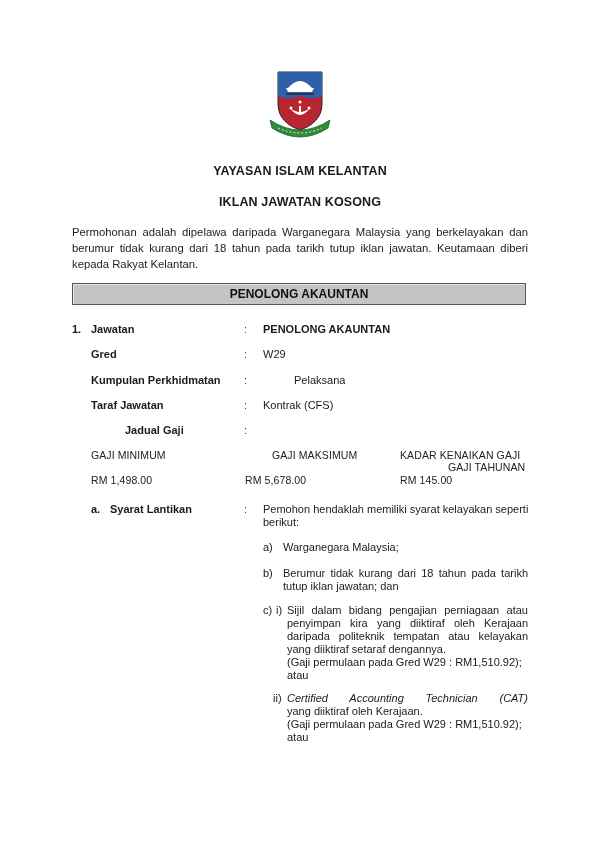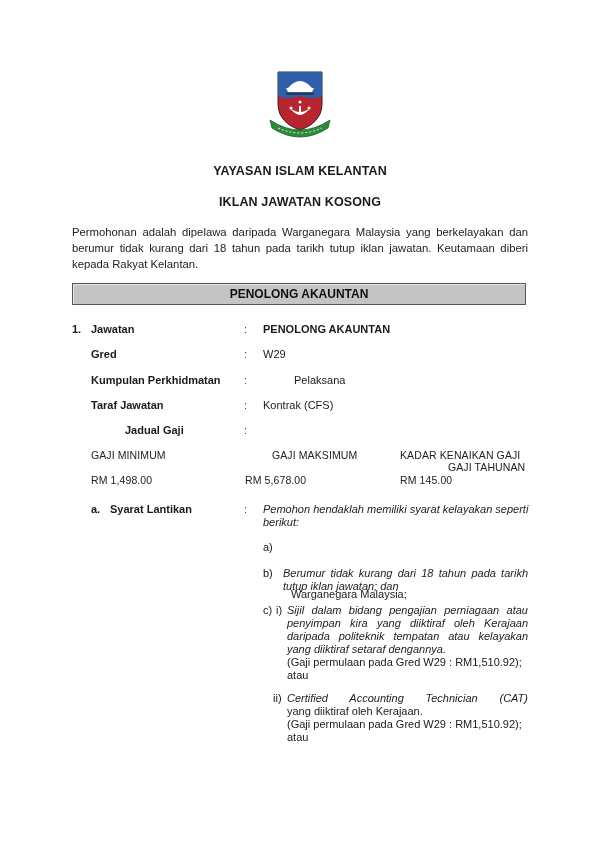--- a/index.html
+++ b/index.html
@@ -13,21 +13,21 @@
   .bar {
     left: 72px; top: 283px; width: 454px; height: 22px;
     background: #c4c4c4; border: 1.5px solid #555; box-sizing: border-box;
     box-shadow: inset 1px 1px 0 #e6e6e6;
     display: flex; align-items: center; justify-content: center;
   }
   .bar span { font-size: 12px; font-weight: bold; color: #111; }
   .lbl { font-size: 11px; font-weight: bold; }
   .val { font-size: 11px; }
   .colon { left: 244px; font-size: 11px; color: #444; }
-  .jt { text-align: justify; font-size: 11px; line-height: 13px; color: #222; font-style: italic; }
+  .jt { text-align: justify; font-size: 11px; line-height: 13px; color: #222; }
   .cap { font-size: 10.5px; color: #222; letter-spacing: 0.1px; }
 </style>
 </head>
 <body>
 
 <div class="abs" style="left:266px; top:68px; width:68px; height:72px;">
   <svg width="68" height="72" viewBox="0 0 68 72">
 
     <path d="M12 4 H56 V36 C56 50 46 58 34 62 C22 58 12 50 12 36 Z" fill="#b8252e" stroke="#2a2a2a" stroke-width="1"></path>
     <path d="M12 4 H56 V28 C48 32 40 30 34 28 C28 30 20 32 12 28 Z" fill="#2f5fa8"></path>
@@ -85,21 +85,21 @@
 <div class="abs cap" style="left:91px; top:474px;">RM 1,498.00</div>
 <div class="abs cap" style="left:245px; top:474px;">RM 5,678.00</div>
 <div class="abs cap" style="left:400px; top:474px;">RM 145.00</div>
 
 <div class="abs lbl" style="left:91px; top:503px;">a.</div>
 <div class="abs lbl" style="left:110px; top:503px;">Syarat Lantikan</div>
 <div class="abs colon" style="top:503px;">:</div>
 <div class="abs jt" style="left:263px; top:503px; width:266px; text-align:left;">Pemohon hendaklah memiliki syarat kelayakan seperti berikut:</div>
 
 <div class="abs val" style="left:263px; top:541px;">a)</div>
-<div class="abs val" style="left:291px; top:541px;margin-top:47px;">Warganegara Malaysia;</div>
+<div class="abs val" style="left:283px; top:541px;">Warganegara Malaysia;</div>
 
 <div class="abs val" style="left:263px; top:567px;">b)</div>
 <div class="abs jt" style="left:283px; top:567px; width:245px;">Berumur tidak kurang dari 18 tahun pada tarikh tutup iklan jawatan; dan</div>
 
 <div class="abs val" style="left:263px; top:604px;">c)</div>
 <div class="abs val" style="left:276px; top:604px;">i)</div>
 <div class="abs jt" style="left:287px; top:604px; width:241px;">Sijil dalam bidang pengajian perniagaan atau penyimpan kira yang diiktiraf oleh Kerajaan daripada politeknik tempatan atau kelayakan yang diiktiraf setaraf dengannya.</div>
 <div class="abs val" style="left:287px; top:656px;">(Gaji permulaan pada Gred W29 : RM1,510.92);</div>
 <div class="abs val" style="left:287px; top:669px;">atau</div>
 

